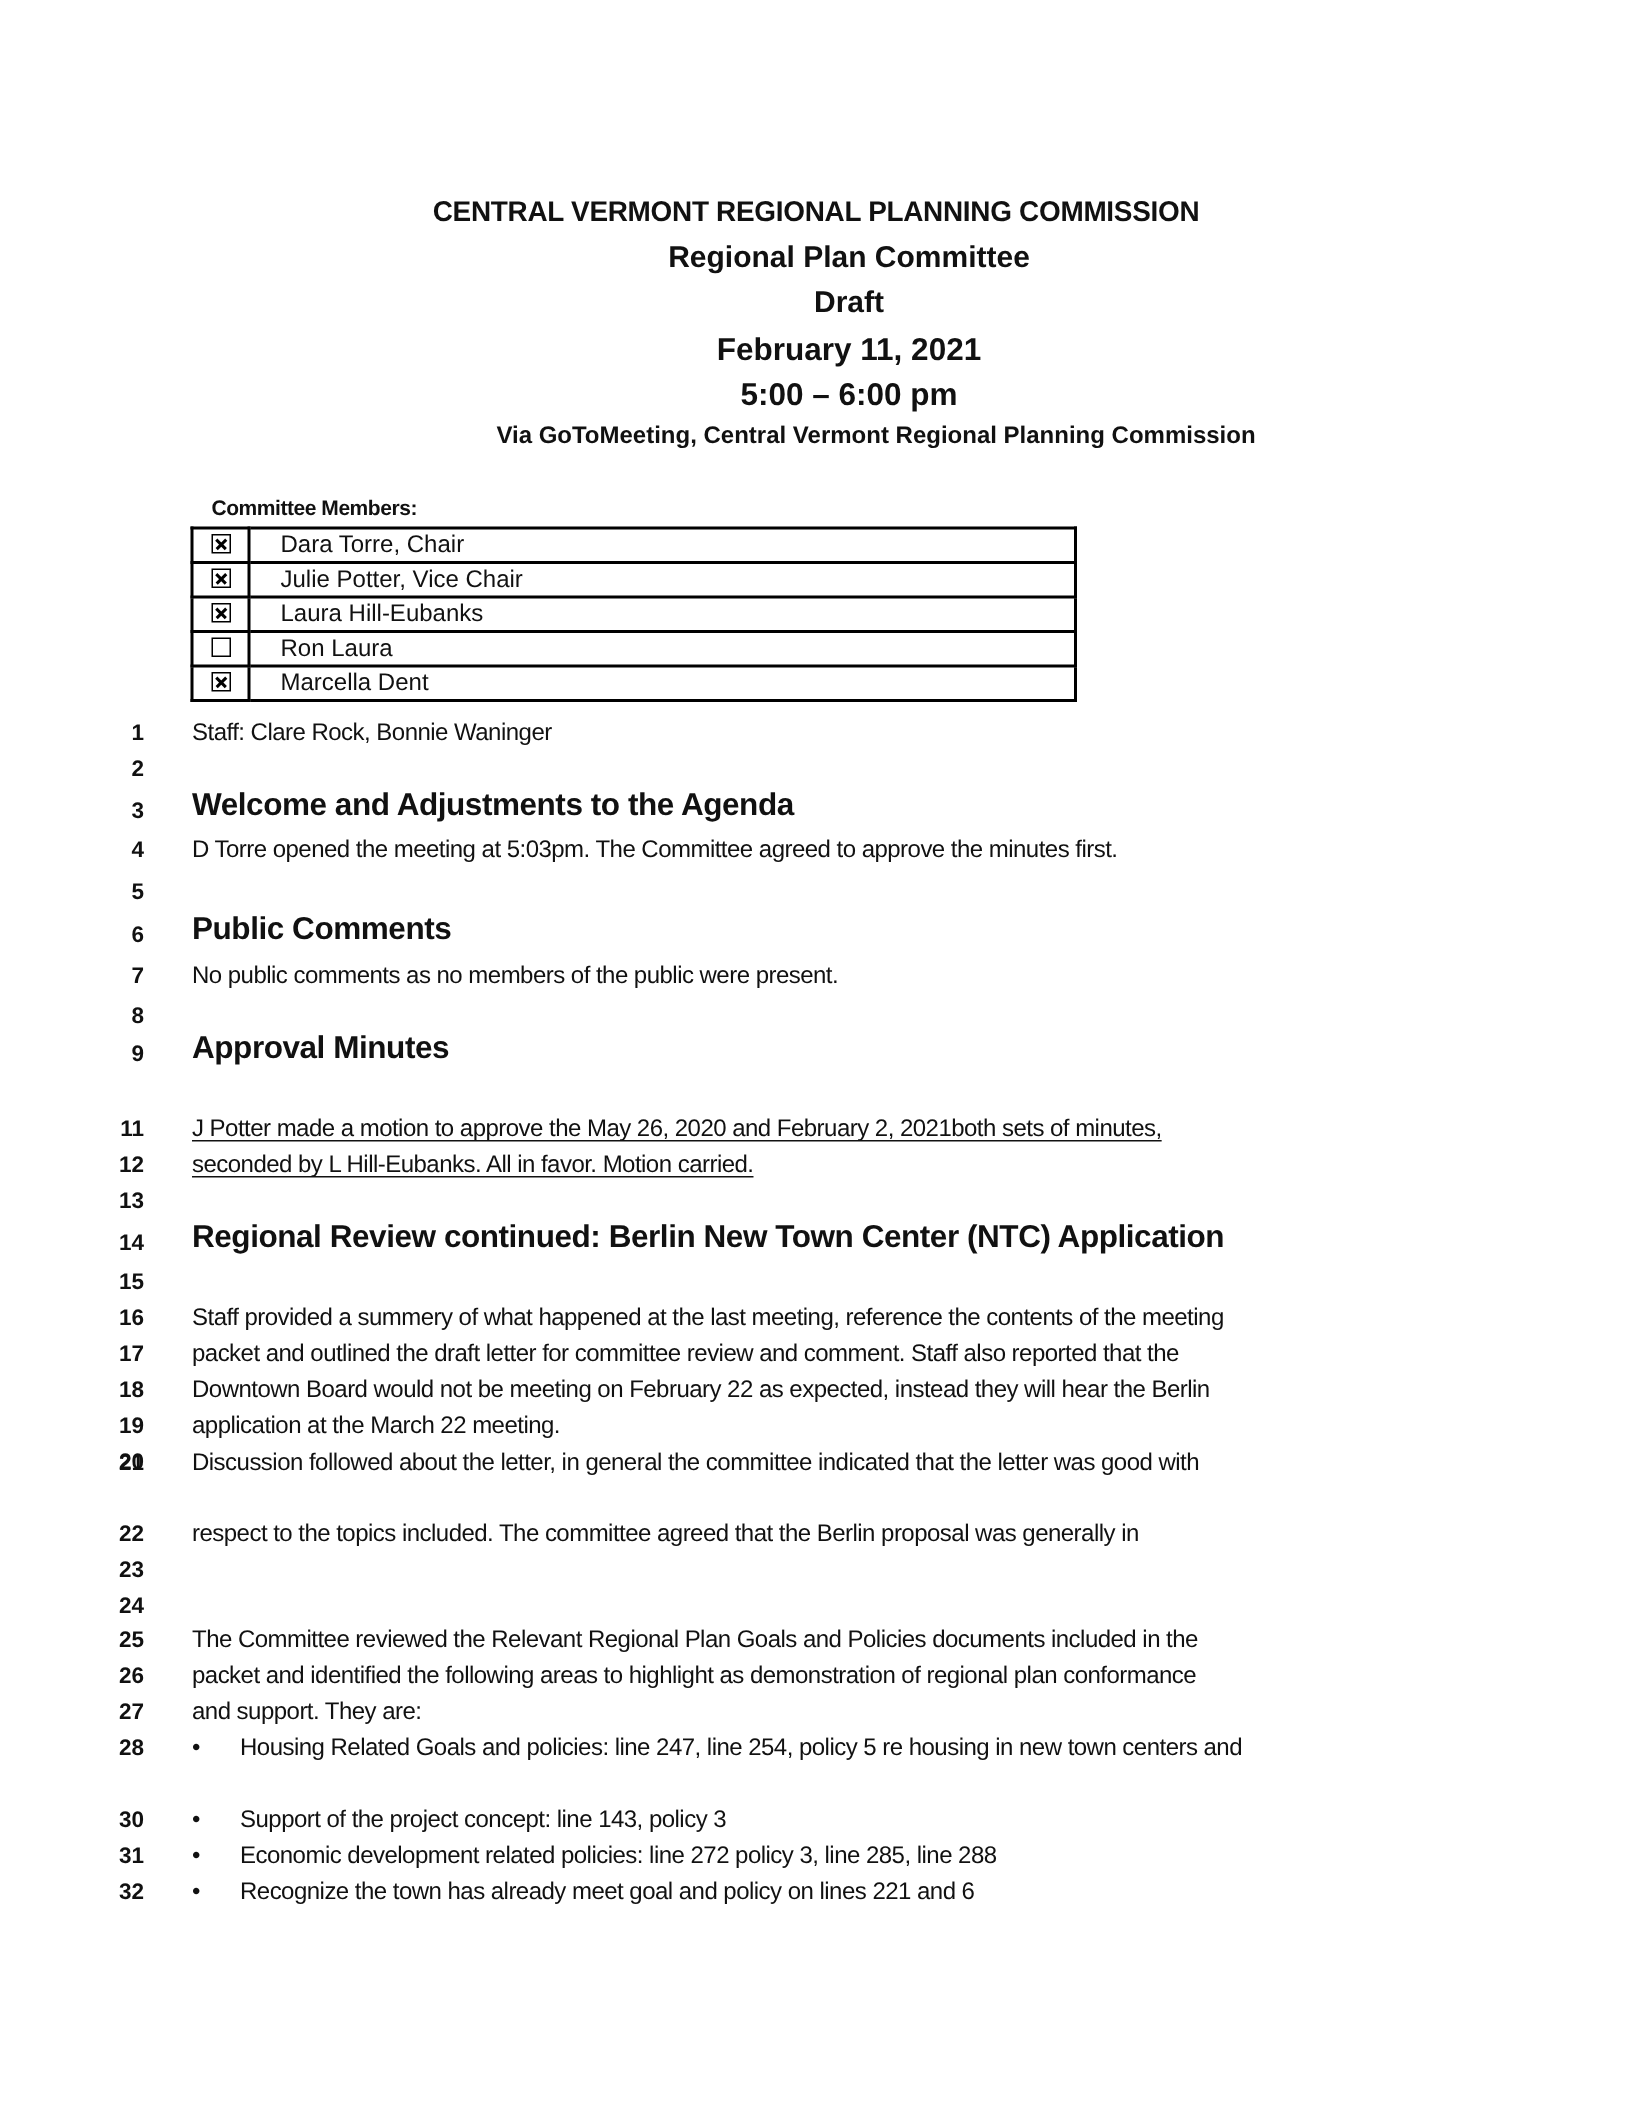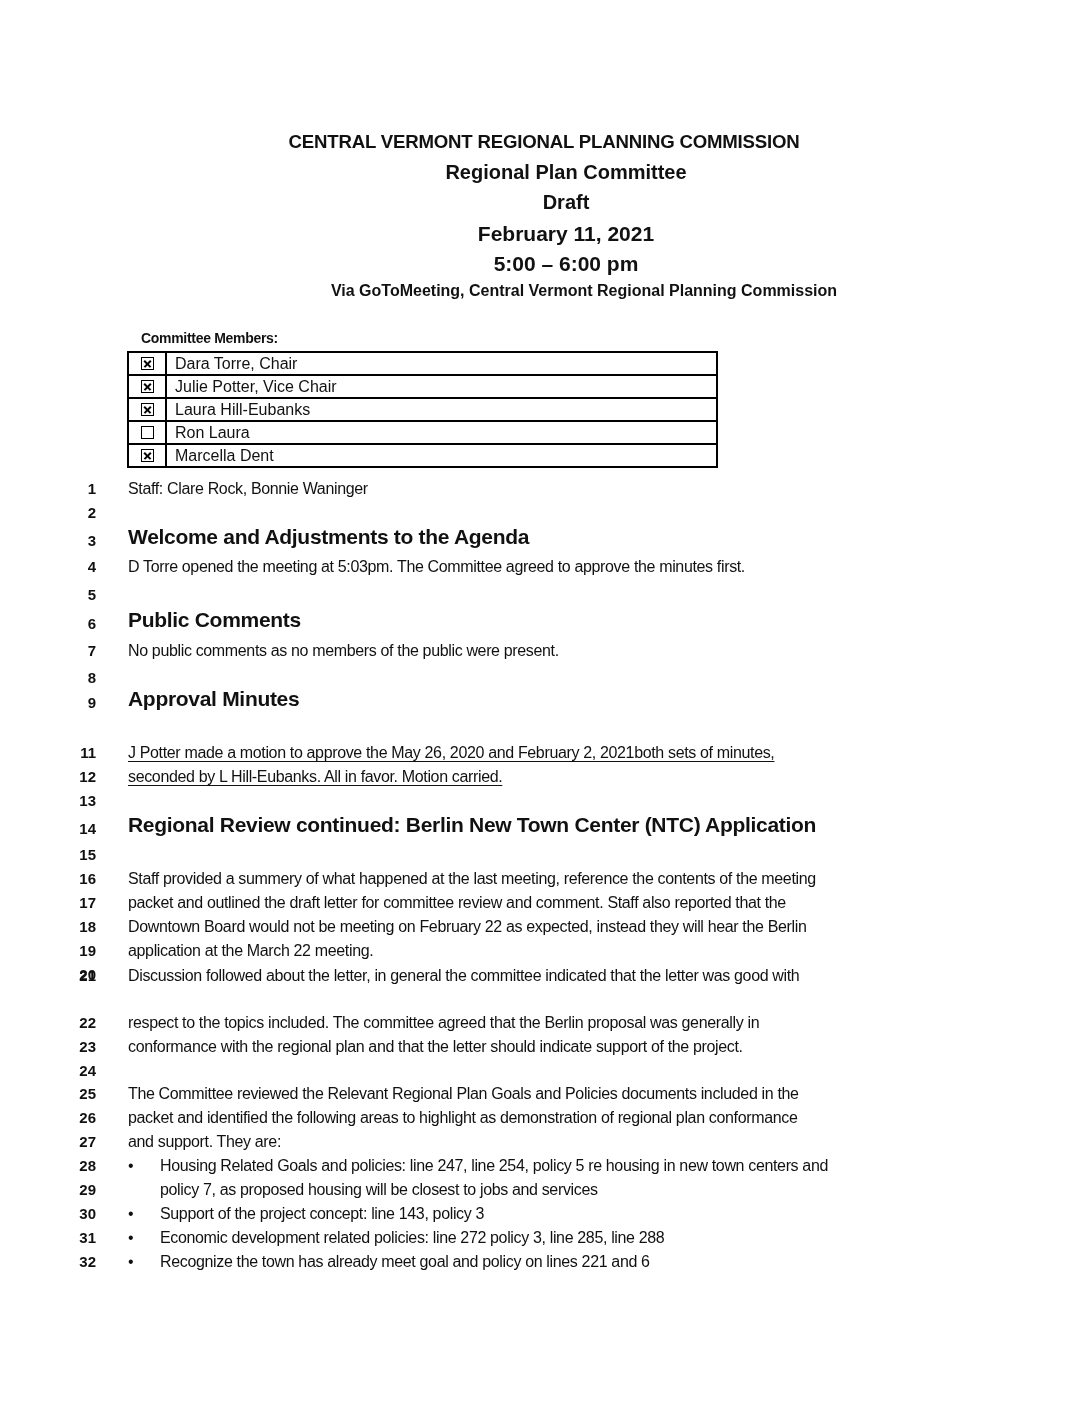--- a/index.html
+++ b/index.html
@@ -10,21 +10,21 @@
   .page { position: absolute; left: 0; top: 0; width: 1088px; height: 1408px; }
   .hdr { position: absolute; left: 0; width: 1088px; text-align: center; font-weight: bold; color: #111; }
   .h1 { top: 131px; font-size: 19px; letter-spacing: -0.2px; transform: scaleX(0.98); }
   .h2 { font-size: 20px; margin-left: 22px; }
   .sub { font-weight: bold; font-size: 16px; padding-left: 40px; }
   .cm-label { position: absolute; left: 96px; top: 330px; font-size: 14px; font-weight: bold; letter-spacing: -0.3px; margin-left: 45px; }
   table.members {
     position: absolute; left: 127px; top: 351px; width: 591px;
     border-collapse: collapse; font-size: 16px;
   }
-  table.members td { border: 2px solid #000; height: 21px; padding: 0 8px; line-height: 21px; }
+  table.members td { border: 2px solid #000; height: 21px; padding: 0 20px; line-height: 21px; }
   table.members td.chk { width: 20px; text-align: center; padding: 0 8px; }
   .box {
     display: inline-block; width: 11px; height: 11px; border: 1.6px solid #000;
     position: relative; vertical-align: middle; margin-top: -3px;
   }
   .box.on::before, .box.on::after {
     content: ""; position: absolute; left: 1px; top: 5px; width: 9px; height: 1.6px; background: #000;
   }
   .box.on::before { transform: rotate(45deg); }
   .box.on::after { transform: rotate(-45deg); }
@@ -151,21 +151,20 @@
   <div class="line" style="top:964px">
       <span class="ln">21</span>
       <span class="tx">Discussion followed about the letter, in general the committee indicated that the letter was good with</span>
     </div>
   <div class="line" style="top:1011px">
       <span class="ln">22</span>
       <span class="tx">respect to the topics included. The committee agreed that the Berlin proposal was generally in</span>
     </div>
   <div class="line" style="top:1035px">
       <span class="ln">23</span>
-      <span class="tx">conformance with the regional plan and that the letter should indicate support of the project.</span>
     </div>
   <div class="line" style="top:1059px">
       <span class="ln">24</span>
     </div>
   <div class="line" style="top:1082px">
       <span class="ln">25</span>
       <span class="tx">The Committee reviewed the Relevant Regional Plan Goals and Policies documents included in the</span>
     </div>
   <div class="line" style="top:1106px">
       <span class="ln">26</span>
@@ -173,24 +172,20 @@
     </div>
   <div class="line" style="top:1130px">
       <span class="ln">27</span>
       <span class="tx">and support. They are:</span>
     </div>
   <div class="line" style="top:1154px">
       <span class="ln">28</span>
       <span class="bullet">•</span>
       <span class="tx indent">Housing Related Goals and policies: line 247, line 254, policy 5 re housing in new town centers and</span>
     </div>
-  <div class="line" style="top:1178px">
-      <span class="ln">29</span>
-      <span class="tx indent">policy 7, as proposed housing will be closest to jobs and services</span>
-    </div>
   <div class="line" style="top:1202px">
       <span class="ln">30</span>
       <span class="bullet">•</span>
       <span class="tx indent">Support of the project concept: line 143, policy 3</span>
     </div>
   <div class="line" style="top:1226px">
       <span class="ln">31</span>
       <span class="bullet">•</span>
       <span class="tx indent">Economic development related policies: line 272 policy 3, line 285, line 288</span>
     </div>

